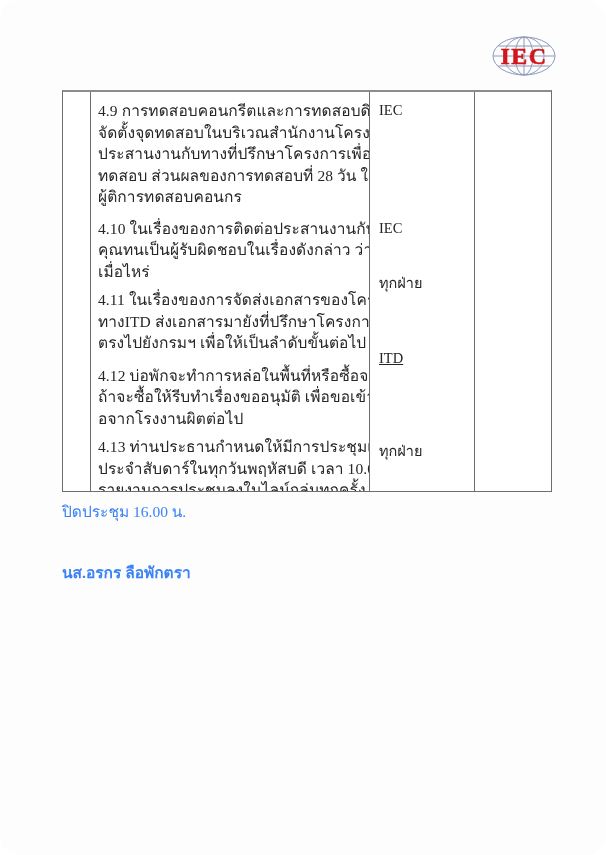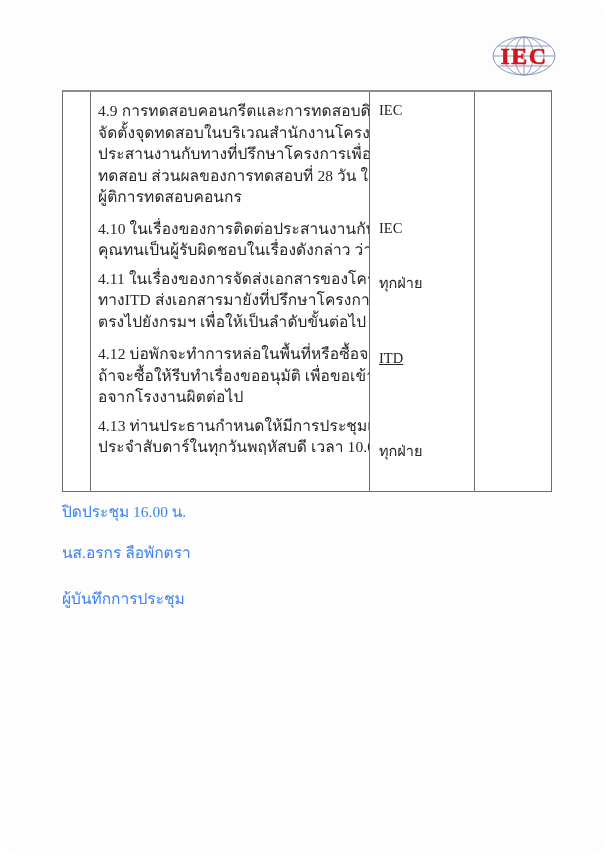--- a/index.html
+++ b/index.html
@@ -47,21 +47,21 @@
     color:#242424;white-space:nowrap;
   }
   .resp.r1{top:10px;}
   .resp.r2{top:128px;}
   .resp.r3{top:183px;}
   .resp.r4{top:258px;text-decoration:underline;}
   .resp.r5{top:351px;}
   
   .foot{position:absolute;left:62px;font-size:15.5px;white-space:nowrap;color:#3b82f6;}
   .foot.closing{top:499px;}
-  .foot.name{top:540px;}
+  .foot.name{top:560px;font-weight:bold;}
   .foot.title{top:586px;}
 </style>
 </head>
 <body>
 
 <div class="page">
 
   <div class="logo">
     <svg width="70" height="46" viewBox="0 0 70 46">
       <g stroke="#8e9abc" stroke-width="1" fill="none">
@@ -84,45 +84,46 @@
       <div class="para p1">
         <div class="tline">4.9  การทดสอบคอนกรีตและการทดสอบดิน ให้ดำเนินการ</div>
         <div class="tline">จัดตั้งจุดทดสอบในบริเวณสำนักงานโครงการและให้</div>
         <div class="tline">ประสานงานกับทางที่ปรึกษาโครงการเพื่อให้ตรวจเช็คผลการ</div>
         <div class="tline">ทดสอบ ส่วนผลของการทดสอบที่ 28 วัน ให้ทางคุณธน เป็น</div>
         <div class="tline">ผู้ติการทดสอบคอนกร</div>
       </div>
       <div class="para p2">
         <div class="tline">4.10  ในเรื่องของการติดต่อประสานงานกับการไฟฟ้า ให้ทาง</div>
         <div class="tline">คุณทนเป็นผู้รับผิดชอบในเรื่องดังกล่าว ว่าจะเข้ามาสำรวจได้</div>
+        <div class="tline">เมื่อไหร่</div>
       </div>
       <div class="para p3">
         <div class="tline">4.11  ในเรื่องของการจัดส่งเอกสารของโครงการทั้งหมด ให้</div>
         <div class="tline">ทางITD ส่งเอกสารมายังที่ปรึกษาโครงการทั้งหมด ไม่ต้องส่ง</div>
         <div class="tline">ตรงไปยังกรมฯ เพื่อให้เป็นลำดับขั้นต่อไป จะได้ไม่สับสน</div>
       </div>
       <div class="para p4">
         <div class="tline">4.12  บ่อพักจะทำการหล่อในพื้นที่หรือซื้อจากโรงงานผู้ผลิต</div>
         <div class="tline">ถ้าจะซื้อให้รีบทำเรื่องขออนุมัติ เพื่อขอเข้าตรวจสอบ</div>
         <div class="tline">อจากโรงงานผิตต่อไป</div>
       </div>
       <div class="para p5">
         <div class="tline">4.13  ท่านประธานกำหนดให้มีการประชุมเพื่อติดตามผลงาน</div>
         <div class="tline">ประจำสับดาร์ในทุกวันพฤหัสบดี เวลา 10.00 น. และแจ้งผล</div>
+        <div class="tline">รายงานการประชุมลงในไลน์กลุ่มทุกครั้ง</div>
       </div>
     </div>
 
     <div class="col c3">
       <div class="resp r1">IEC</div>
       <div class="resp r2">IEC</div>
       <div class="resp r3">ทุกฝ่าย</div>
       <div class="resp r4">ITD</div>
       <div class="resp r5">ทุกฝ่าย</div>
     </div>
 
     <div class="col c4"></div>
   </div>
 
   <div class="foot closing">ปิดประชุม 16.00 น.</div>
   <div class="foot name">นส.อรกร  ลือพักตรา</div>
-  <div class="foot title">ผู้บันทึกการประชุม</div>
 
 </div>
 
 </body></html>

